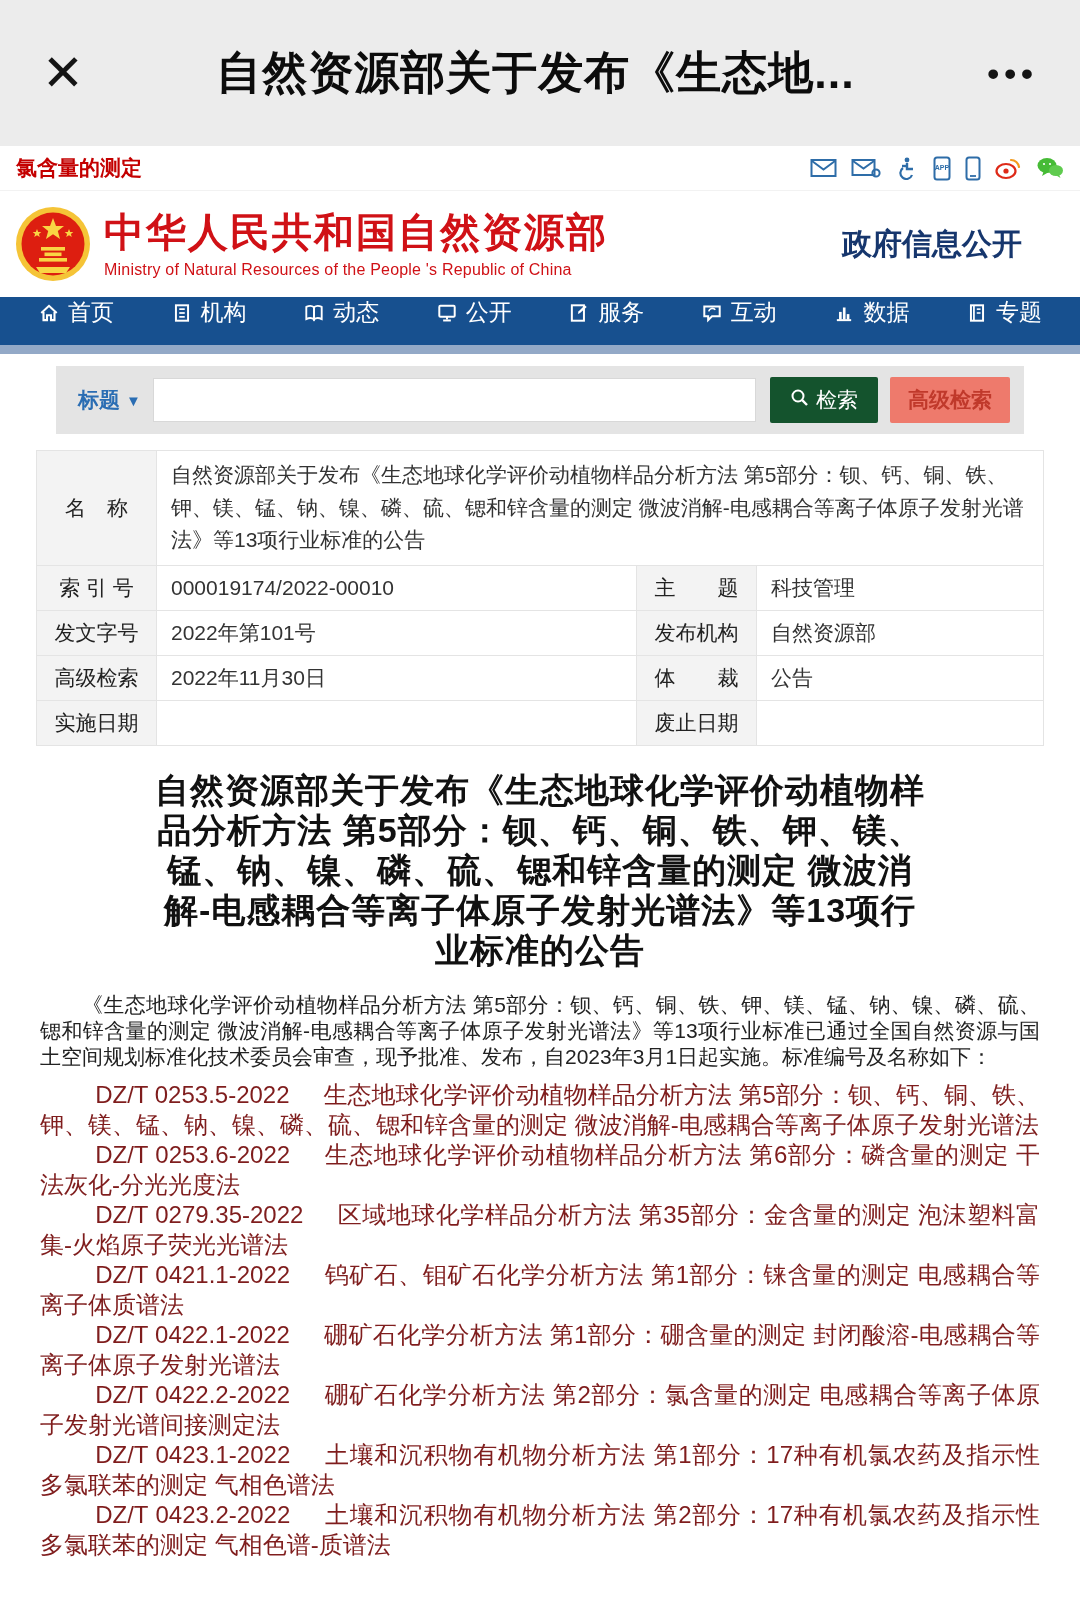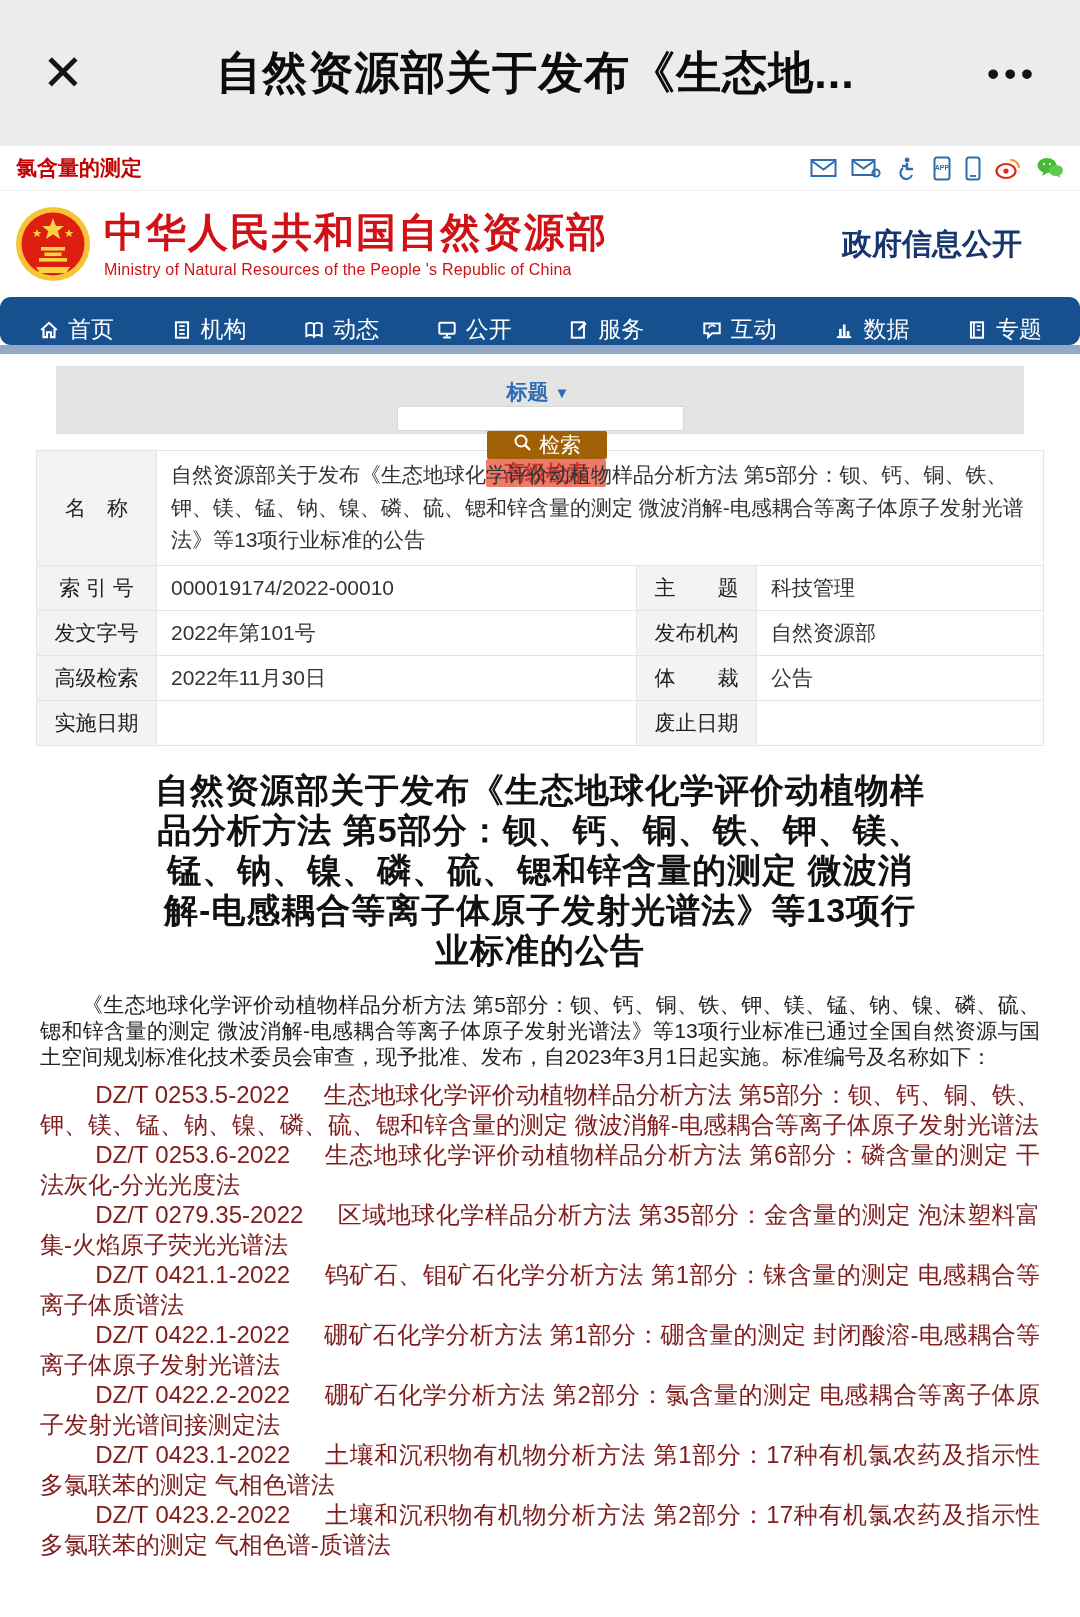--- a/index.html
+++ b/index.html
@@ -22,36 +22,36 @@
   .strip-icons { display:flex; align-items:center; gap:14px; }
   .strip-icons svg { display:block; }
   
   .site-header { height:106px; background:#fff; display:flex; align-items:center; padding:0 14px; }
   .emblem { width:78px; height:78px; flex:0 0 auto; cursor:pointer; }
   .head-titles { margin-left:12px; }
   .title-cn { font-size:40px; font-weight:700; color:#d01116; letter-spacing:2px; line-height:1.15; }
   .title-en { font-size:16px; color:#d01116; margin-top:6px; letter-spacing:.2px; }
   .section-title { margin-left:auto; padding-right:44px; font-size:30px; font-weight:700; color:#16366d; cursor:pointer; }
   
-  .mainnav { height:48px; background:#17508f; display:flex; align-items:flex-end;
-             justify-content:space-between; padding:0 38px;border-radius:11px; }
+  .mainnav { height:48px; background:#17508f; display:flex; align-items:flex-start;
+             justify-content:space-between; padding:0 38px; }
   .nav-item { display:flex; align-items:center; gap:8px; color:#fff; font-size:23px; cursor:pointer; }
   .nav-item svg { display:block; }
   .nav-understrip { height:9px; background:#93a9c7; }
   
   .search-wrap { margin:12px 56px 0; background:#e4e4e4; height:68px; display:flex;
-                 align-items:center; padding:12px 14px;flex-direction:column; }
+                 align-items:center; padding:0 14px; }
   .field-label { display:flex; align-items:center; gap:6px; padding:0 12px 0 8px;
                  font-size:21px; font-weight:700; color:#2a6db3; cursor:pointer; white-space:nowrap; }
   .caret { font-size:15px; color:#2a6db3; }
   .search-input { flex:1; height:44px; border:1px solid #d8d8d8; background:#fff;
                   font-size:20px; padding:0 10px; outline:none; }
   .btn { height:46px; border:none; display:flex; align-items:center; justify-content:center;
          gap:7px; font-size:21px; cursor:pointer; border-radius:2px; }
-  .btn-search { width:120px; background:#a16207; color:#fff; margin-left:14px; }
+  .btn-search { width:108px; background:#14532d; color:#fff; margin-left:14px; }
   .btn-adv { width:120px; background:#ee7a6c; color:#c0392b; font-weight:700; margin-left:12px; }
   
   .doc-table { width:1008px; margin:16px 36px 0; border-collapse:collapse; font-size:21px; }
   .doc-table td { border:1px solid #e4e4e4; padding:8px 14px; vertical-align:middle; color:#333; }
   .doc-table td.lbl { background:#f3f3f3; font-weight:400; text-align:center;
                       width:120px; color:#222; white-space:nowrap; padding:8px 6px; }
   .doc-table td.val-wide { line-height:1.55; }
   .doc-table td.val1 { width:480px; }
   .doc-table tr.short td { height:40px; }
   

